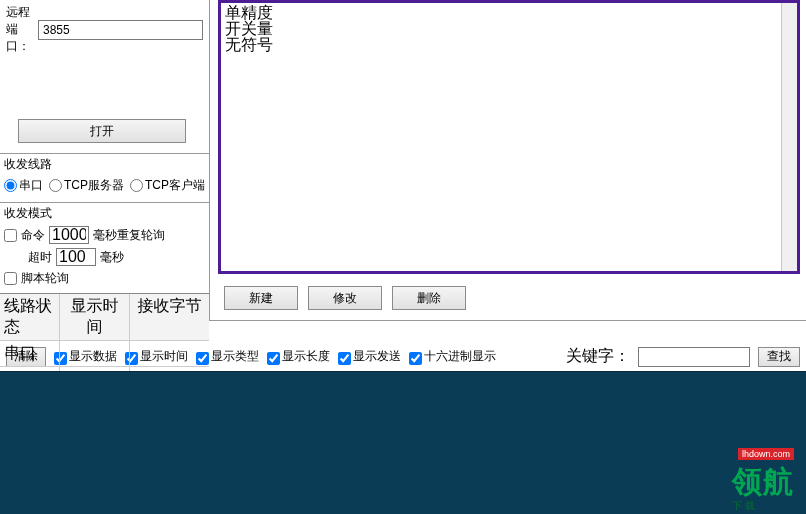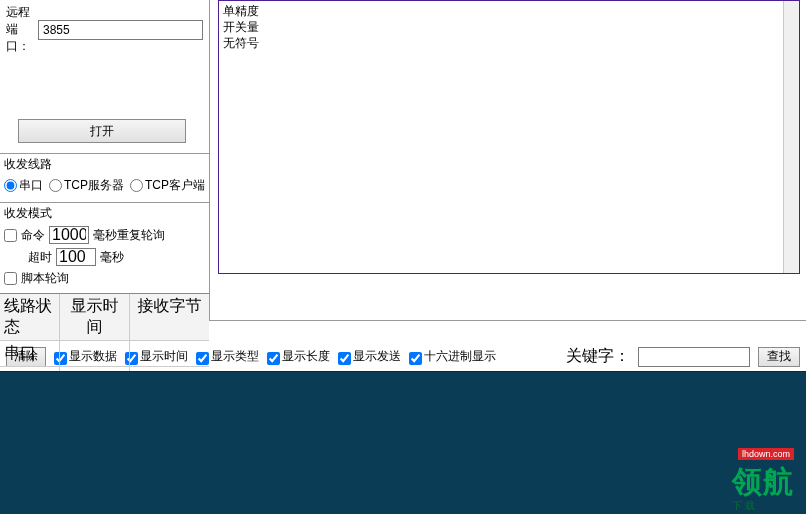--- a/index.html
+++ b/index.html
@@ -93,26 +93,26 @@
   .status-table .hdr > div, .status-table .row > div {
     padding: 2px 4px;
     font-size: 16px;
   }
   .status-table .c1 { width: 60px; border-right: 1px solid #ccc; }
   .status-table .c2 { width: 70px; border-right: 1px solid #ccc; text-align: center;}
   .status-table .c3 { flex: 1; text-align: center;}
   .hdr { background: #f3f3f3; }
 
   .rlist {
-    border: 1px solid #4c1d95;
+    border: 3px solid #4c1d95;
     width: 100%;
     height: 274px;
     overflow: auto;
     padding: 2px 4px;
-    font-size: 12px;
+    font-size: 16px;
     line-height: 16px;
     position: relative;
   }
   .rlist-scroll {
     position: absolute;
     right: 0; top: 0; bottom: 0;
     width: 16px;
     background: #f0f0f0;
     border-left: 1px solid #c8c8c8;
   }
@@ -299,20 +299,25 @@
     </div>
   </div>
 
   <div class="right-panel">
     <div class="rlist">
       <div>单精度</div>
       <div>开关量</div>
       <div>无符号</div>
       <div class="rlist-scroll"></div>
     </div>
+    <div class="btn-row">
+      <button class="sm-btn">新建</button>
+      <button class="sm-btn">修改</button>
+      <button class="sm-btn">删除</button>
+    </div>
   </div>
 </div>
 
 <div class="recv-section">
   <div class="recv-title">数据接收</div>
   <div class="recv-toolbar">
     <button class="clear-btn">清除</button>
     <label class="chk">
         <input type="checkbox" checked="" style="">
         <span>显示数据</span>

